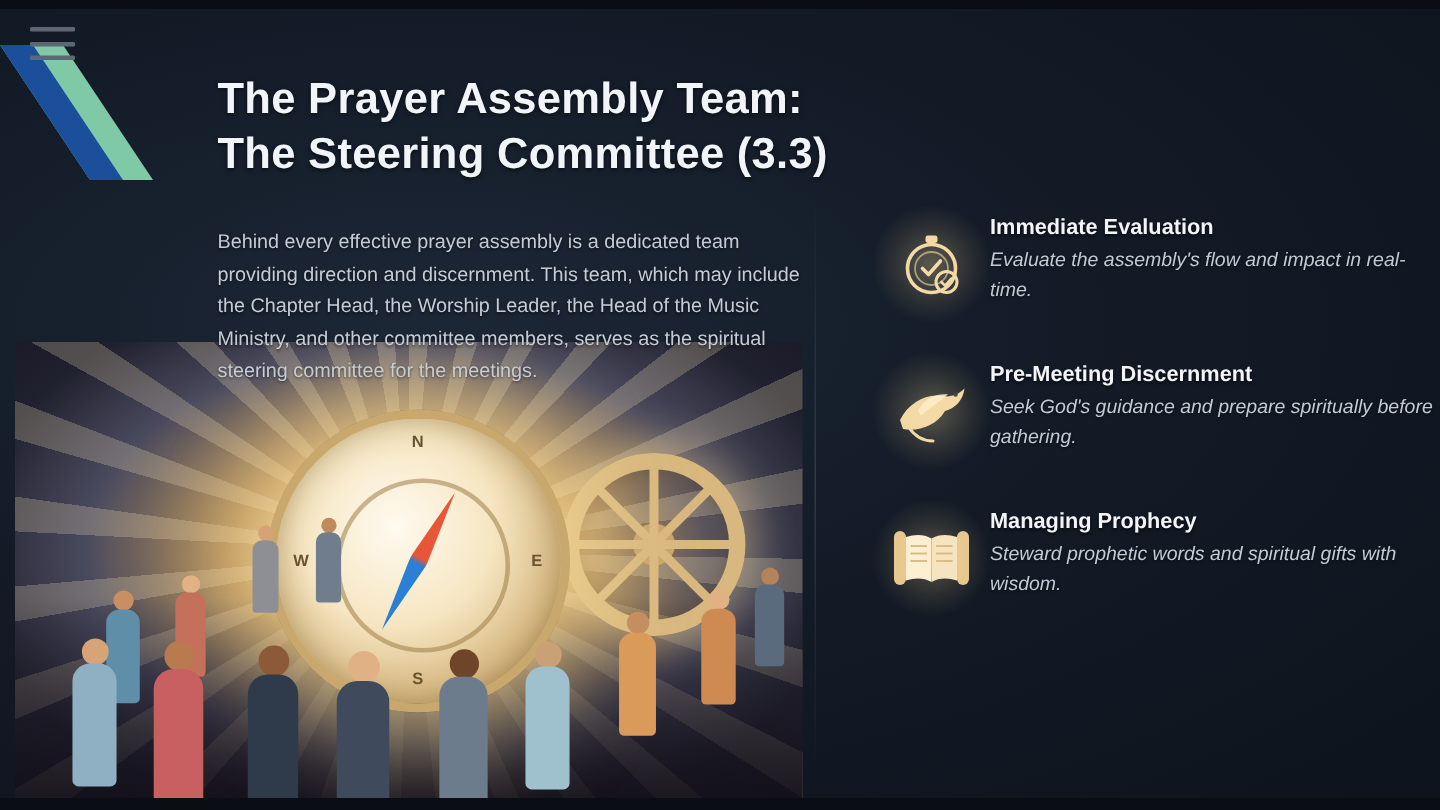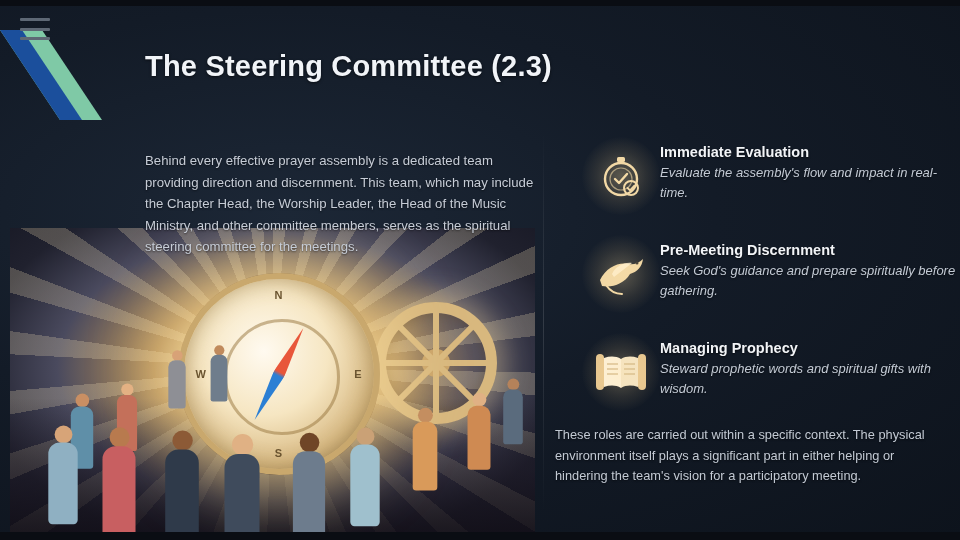--- a/index.html
+++ b/index.html
@@ -294,21 +294,22 @@
       <span></span>
       <span></span>
   </div>
 
   <svg class="corner-deco" viewBox="0 0 120 120">
     <polygon points="0,0 42,0 102,90 60,90" fill="#7fc9a6"></polygon>
     <polygon points="0,0 22,0 82,90 60,90" fill="#1b4f9c"></polygon>
   </svg>
 
   <div class="title-block">
-    <div class="title-line">The Steering Committee (2.3)</div>
+    <div class="title-line">The Prayer Assembly Team:</div>
+    <div class="title-line">The Steering Committee (3.3)</div>
   </div>
 
   <div class="intro">Behind every effective prayer assembly is a dedicated team providing direction and discernment. This team, which may include the Chapter Head, the Worship Leader, the Head of the Music Ministry, and other committee members, serves as the spiritual steering committee for the meetings.</div>
 
   <div class="illus">
     <div class="rays"></div>
     <div class="floor"></div>
 
     <div class="wheel">
       <div class="spoke" style="transform:rotate(0deg)"></div>
@@ -437,15 +438,14 @@
         </svg>
       </div>
       <div class="item-text">
         <div class="item-title">Managing Prophecy</div>
         <div class="item-desc">Steward prophetic words and spiritual gifts with wisdom.</div>
       </div>
     </div>
 
   </div>
 
-  <div class="footnote">These roles are carried out within a specific context. The physical environment itself plays a significant part in either helping or hindering the team's vision for a participatory meeting.</div>
 
 </div>
 
 </body></html>

